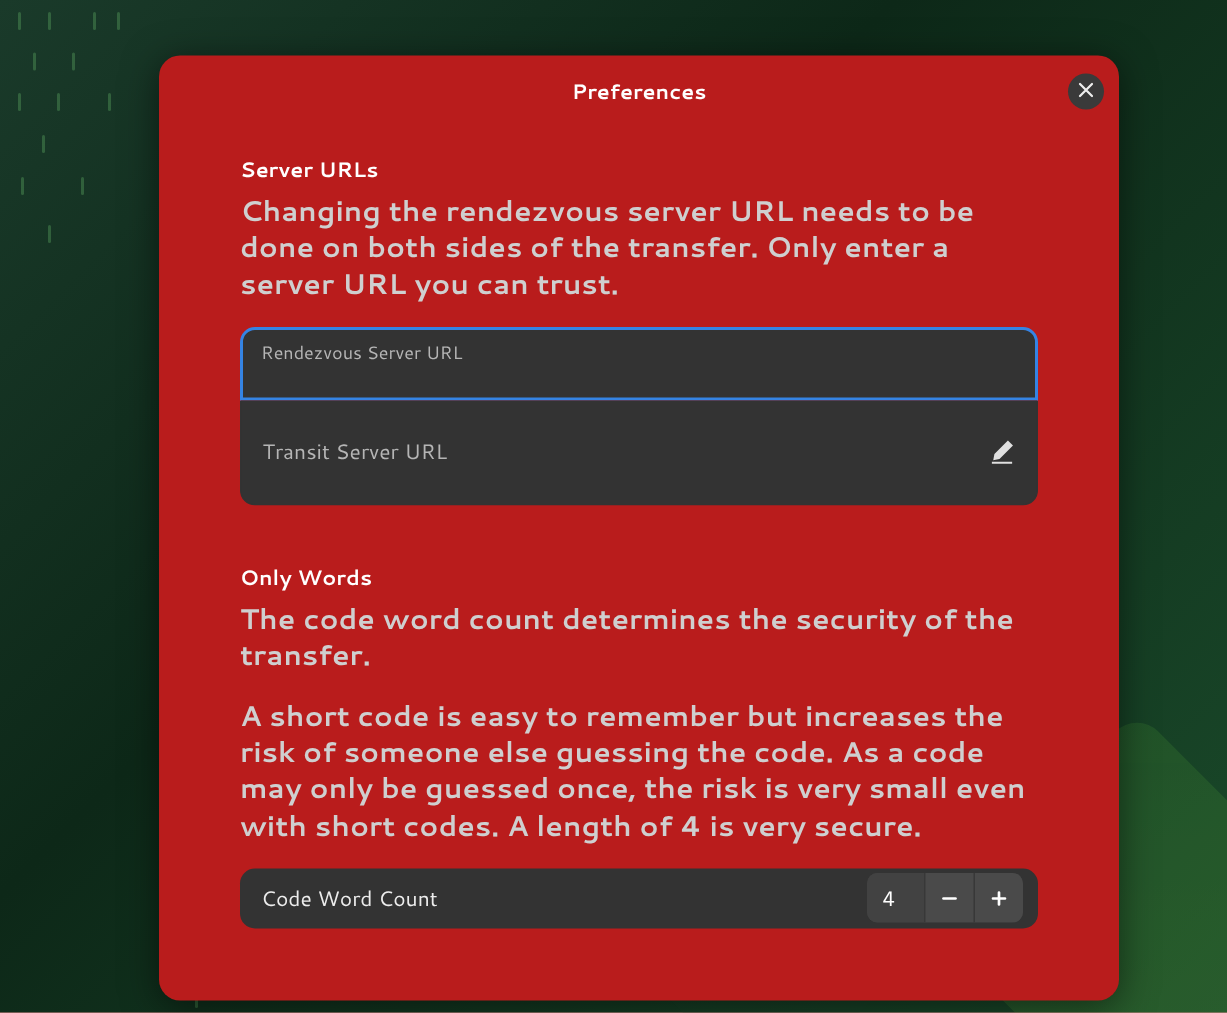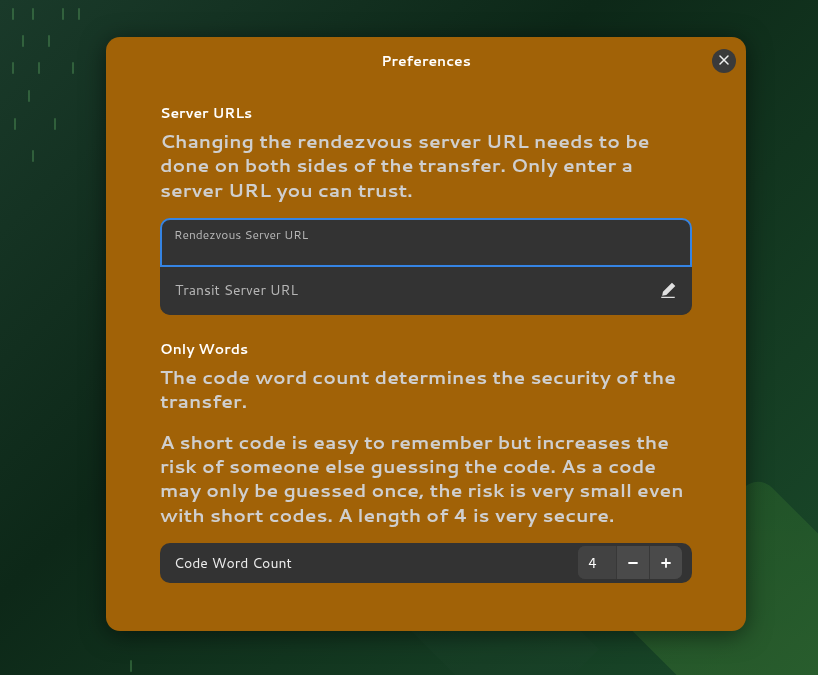--- a/index.html
+++ b/index.html
@@ -25,21 +25,21 @@
       width: 2px;
       height: 12px;
       background: #6ec470;
       border-radius: 1px;
     }
     .dialog {
       position: absolute;
       top: 37px;
       left: 106px;
       width: 640px;
-      background: #a16207;
+      background: #b91c1c;
       border-radius: 14px;
       box-shadow: 0 4px 24px rgba(0,0,0,0.5);
       color: #ededed;
       overflow: hidden;
     }
     .dialog-header {
       display: flex;
       align-items: center;
       justify-content: center;
       height: 48px;
@@ -79,41 +79,41 @@
       font-size: 19px;
       line-height: 1.28;
       color: #cfcfcf;
       margin-bottom: 16px;
       font-weight: bold;
     }
     .section-desc.tight {
       margin-bottom: 18px;
     }
     .field-group {
-      margin-bottom: 24px;
+      margin-bottom: 38px;
     }
     .input-row {
       background: #333333;
       border: 1px solid #333333;
       border-radius: 10px 10px 0 0;
       margin-bottom: 0;
       display: flex;
       align-items: center;
       position: relative;
     }
     .input-row.active {
       border: 2px solid #3584e4;
       padding: 6px 12px;
       border-radius: 10px 10px 0 0;
     }
     .input-row.second {
       border-radius: 0 0 10px 10px;
       border-top: none;
       padding: 4px 14px;
-      height: 48px;
+      height: 70px;
     }
     .input-floating-label {
       font-size: 12px;
       color: #b5b5b5;
     }
     .text-input {
       background: transparent;
       border: none;
       outline: none;
       color: #fff;

